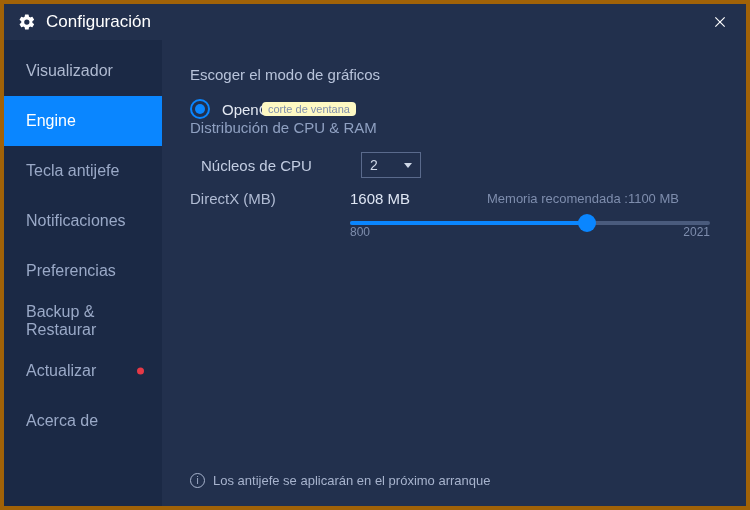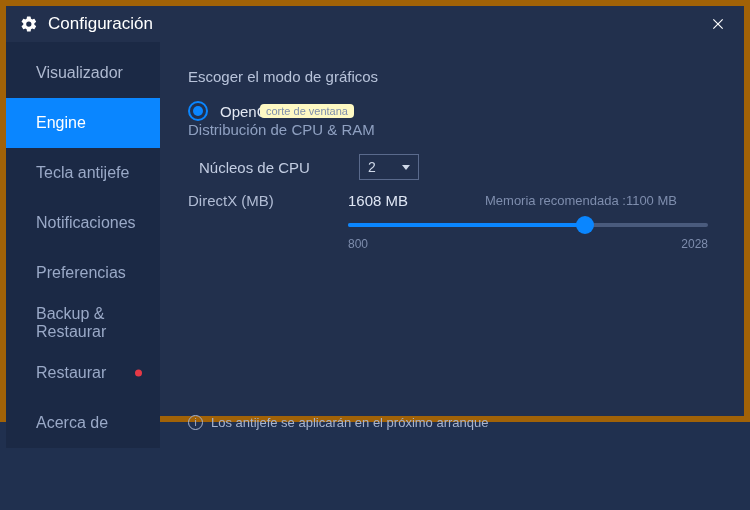--- a/index.html
+++ b/index.html
@@ -1,30 +1,30 @@
 <!DOCTYPE html>
 <html><head>
 <meta charset="utf-8">
 <style>
   * { box-sizing: border-box; margin: 0; padding: 0; }
   html, body { width: 750px; height: 510px; font-family: "Segoe UI", Arial, sans-serif; }
   body { background: #20304f; color: #cfd8e8; overflow: hidden; }
 
-  .window { width: 750px; height: 422px; border: 6px solid #a16207; background: #22304d; display: flex; flex-direction: column; }
+  .window { width: 750px; height: 510px; border: 4px solid #a16207; background: #22304d; display: flex; flex-direction: column; }
 
   .titlebar { height: 36px; display: flex; align-items: center; padding: 0 8px 0 14px; color: #fff; }
   .titlebar .gear { width: 18px; height: 18px; margin-right: 10px; display:inline-flex; align-items:center; }
   .titlebar .title { font-size: 17px; font-weight: 400; flex: 1; }
   .titlebar .close { width: 36px; height: 36px; display:flex; align-items:center; justify-content:center; cursor:pointer; }
   .titlebar .close svg { width: 14px; height: 14px; }
 
   .body { flex: 1; display: flex; }
 
   .sidebar { width: 205px; background: #1b2945; display: flex; flex-direction: column; padding-top: 6px; }
-  .sidebar-item { height: 50px; display: flex; align-items: center; padding-left: 30px; color: #9aa9c7; font-size: 16px; cursor: pointer; position: relative; }
+  .sidebar-item { height: 50px; display: flex; align-items: center; padding-left: 22px; color: #9aa9c7; font-size: 16px; cursor: pointer; position: relative; }
   .sidebar-item.alt { color: #aeb9d0; }
   .sidebar-item.active { background: #0a86ff; color: #ffffff; }
   .sidebar-item .dot { position:absolute; right:18px; top:50%; transform:translateY(-50%); width:7px; height:7px; background:#e63946; border-radius:50%; }
 
   .main { flex:1; padding: 26px 36px 0 28px; position: relative; }
   .section-title { font-size: 15px; color: #b8c3da; margin-bottom: 16px; }
   .sub-title { font-size: 15px; color: #8fa0c1; margin-bottom: 16px; }
 
   .radio-row { display:flex; align-items:center; gap: 0; }
   .radio-opt { display:flex; align-items:center; cursor:pointer; font-size:15px; color:#e3e8f2; }
@@ -42,21 +42,21 @@
 
   .mem-row { display:flex; align-items:center; margin-top:12px; }
   .mem-label { width:160px; color:#b1bcd4; font-size:15px; }
   .mem-value { width:130px; color:#dfe6f4; font-size:15px; font-weight:500; }
   .mem-reco { color:#7e8dad; font-size:13px;margin-left:7px; }
 
   .slider-wrap { margin-top:14px; margin-left:160px; width:360px; position:relative; }
   .slider-track { height:4px; background:#4a5b7d; position:relative; border-radius:2px; }
   .slider-fill { position:absolute; left:0; top:0; height:4px; background:#0a86ff; border-radius:2px; }
   .slider-thumb { position:absolute; top:50%; transform:translate(-50%, -50%); width:18px; height:18px; background:#0a86ff; border-radius:50%; cursor:pointer; }
-  .slider-minmax { display:flex; justify-content:space-between; font-size:12px; color:#7e8dad; margin-top:10px; }
+  .slider-minmax { display:flex; justify-content:space-between; font-size:12px; color:#7e8dad; }
 
   .footer-note { position:absolute; bottom:18px; left:28px; display:flex; align-items:center; gap:8px; font-size:13px; color:#a7b3cd; }
   .info-icn { width:15px; height:15px; border:1.5px solid #a7b3cd; border-radius:50%; display:inline-flex; align-items:center; justify-content:center; font-size:10px; font-style:normal; }
 </style>
 </head>
 <body>
 
 <div class="window">
   <div class="titlebar">
     <span class="gear">
@@ -87,21 +87,21 @@
       <div class="sidebar-item">
           <span>Notificaciones</span>
         </div>
       <div class="sidebar-item">
           <span>Preferencias</span>
         </div>
       <div class="sidebar-item">
           <span>Backup &amp; Restaurar</span>
         </div>
       <div class="sidebar-item">
-          <span>Restaurar</span>
+          <span>Actualizar</span>
           <span class="dot"></span>
         </div>
       <div class="sidebar-item">
           <span>Acerca de</span>
         </div>
     </div>
 
     <div class="main">
 
       <div class="section-title">Escoger el modo de gráficos</div>
@@ -130,21 +130,21 @@
         <div class="mem-reco">Memoria recomendada :1100 MB</div>
       </div>
 
       <div class="slider-wrap">
         <div class="slider-track">
           <div class="slider-fill" id="slider-fill" style="width: 65.798%;"></div>
           <div class="slider-thumb" id="slider-thumb" style="left: 65.798%;"></div>
         </div>
         <div class="slider-minmax">
           <span>800</span>
-          <span>2028</span>
+          <span>2021</span>
         </div>
       </div>
 
       <div class="footer-note">
         <span class="info-icn">i</span>
         <span>Los antijefe se aplicarán en el próximo arranque</span>
       </div>
 
     </div>
   </div>

